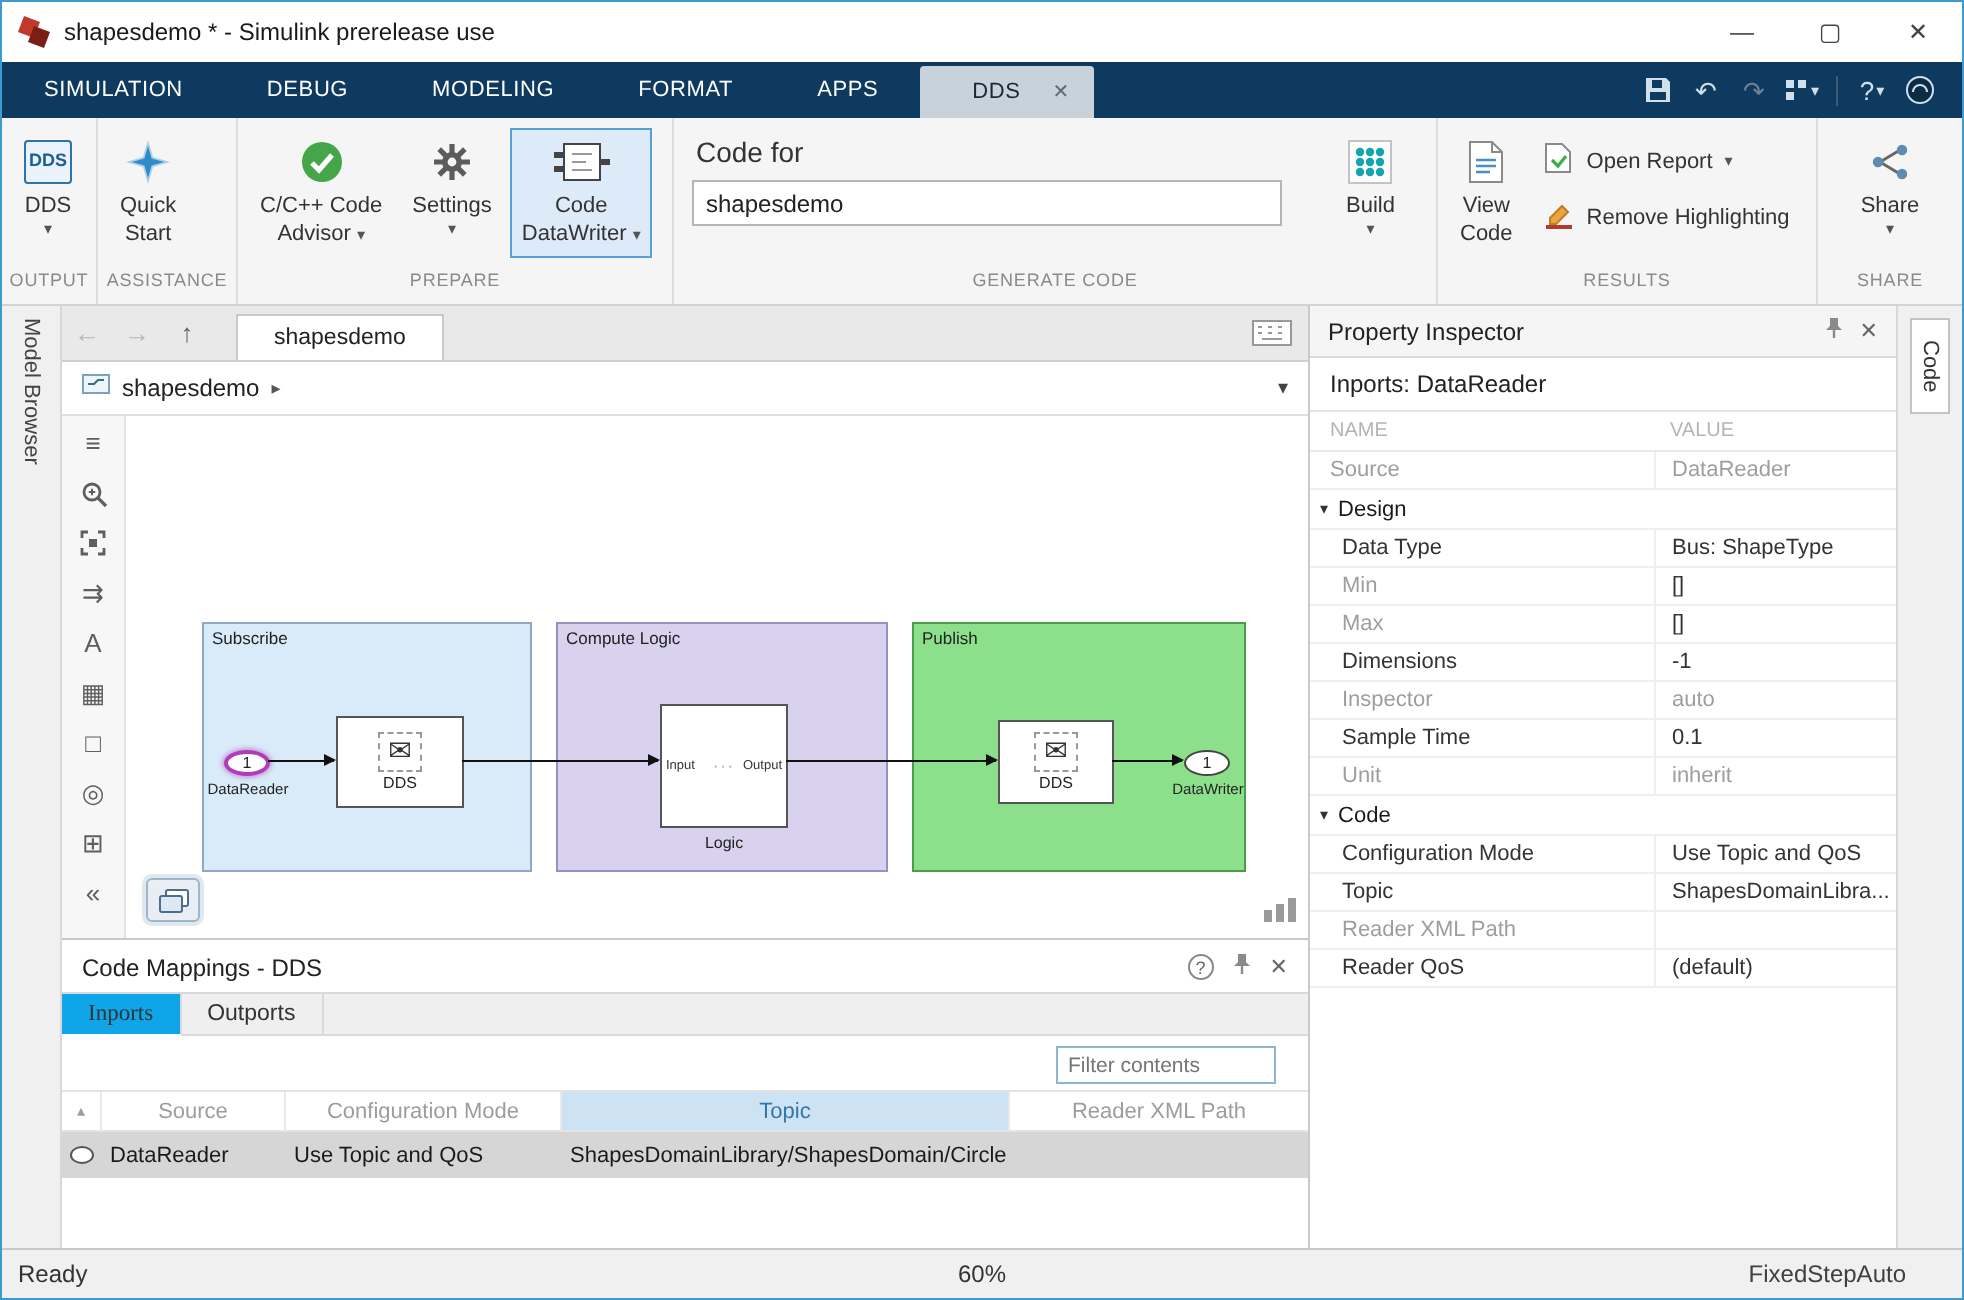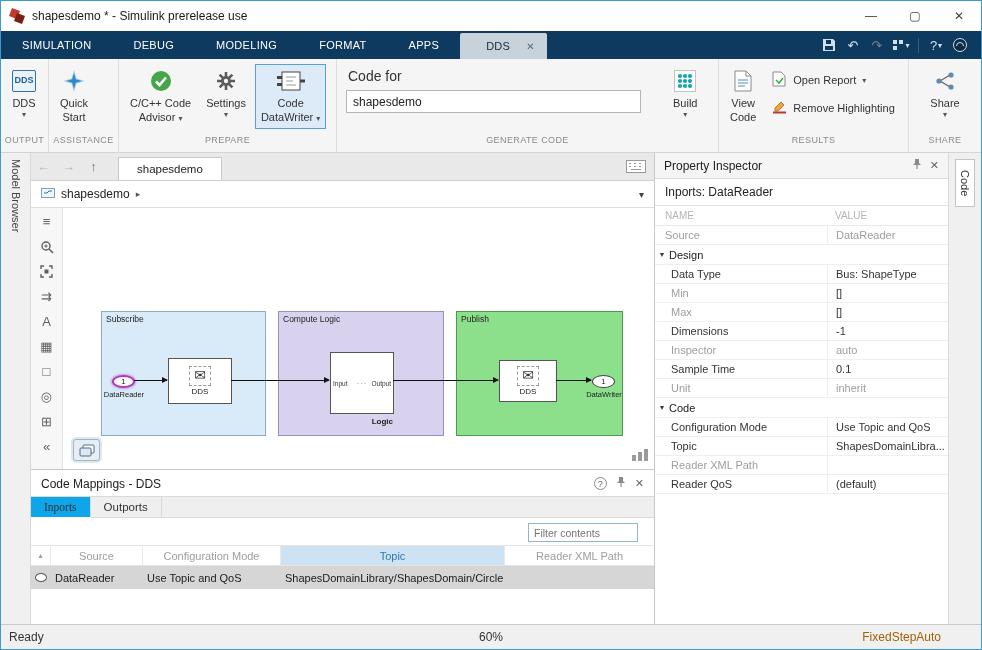--- a/index.html
+++ b/index.html
@@ -74,21 +74,21 @@
   .plabel{position:absolute;font-size:7.5px;color:#222;text-align:center;white-space:nowrap;}
 
   .ddsblk{position:absolute;background:#fff;border:1px solid #555;display:flex;flex-direction:column;align-items:center;justify-content:center;}
   .env{font-size:14px;line-height:1.1;color:#333;border:1px dashed #999;padding:1px 4px;}
   .dname{font-size:8px;color:#222;margin-top:1px;}
 
   .logicblk{position:absolute;background:#fff;border:1px solid #555;}
   .logic-in{position:absolute;left:2px;top:50%;transform:translateY(-50%);font-size:6.5px;color:#333;}
   .logic-out{position:absolute;right:2px;top:50%;transform:translateY(-50%);font-size:6.5px;color:#333;}
   .logic-mid{position:absolute;left:50%;top:50%;transform:translate(-50%,-50%);color:#999;font-size:8px;letter-spacing:1px;}
-  .llabel{position:absolute;left:0;right:0;bottom:-13px;text-align:right;font-size:8px;color:#222;font-weight:bold;}
+  .llabel{position:absolute;left:0;right:0;bottom:-13px;text-align:center;font-size:8px;color:#222;}
 
   .wire{position:absolute;height:0;border-top:1px solid #111;}
   .wire::after{content:"";position:absolute;right:-1px;top:-4px;width:0;height:0;border-left:6px solid #111;border-top:3.5px solid transparent;border-bottom:3.5px solid transparent;}
 
   .persp-btn{position:absolute;left:10px;top:231px;width:27px;height:22px;border:1px solid #9fb6c9;border-radius:3px;background:#e8eef3;display:flex;align-items:center;justify-content:center;box-shadow:0 0 0 2px rgba(160,190,210,.35);}
   .grip{position:absolute;right:6px;bottom:8px;display:flex;gap:2px;align-items:flex-end;}
   .grip span{width:4px;background:#9a9a9a;display:block;}
 
   
   .cm-panel{height:155px;border-top:1px solid #c9c9c9;background:#fff;display:flex;flex-direction:column;flex:0 0 auto;}
@@ -133,21 +133,21 @@
   .pi-fill{flex:1;}
 
   
   .right-strip{flex:1;background:#f0f0f0;display:flex;flex-direction:column;align-items:center;padding-top:6px;border-left:1px solid #d8d8d8;}
   .code-vtab{writing-mode:vertical-rl;background:#fff;border:1px solid #c4c4c4;font-size:11px;color:#333;padding:10px 3px;}
 
   
   .statusbar{height:25px;background:#f0f0f0;border-top:1px solid #c9c9c9;display:flex;align-items:center;font-size:12px;color:#333;position:relative;flex:0 0 auto;}
   .st-left{padding-left:8px;}
   .st-center{position:absolute;left:50%;transform:translateX(-50%);}
-  .st-right{margin-left:auto;padding-right:40px;color:#a16207;}
+  .st-right{margin-left:auto;padding-right:28px;color:#404040;}
 </style>
 </head>
 <body>
 
 <div class="app">
 
   <div class="titlebar">
     <span class="app-icon">
       <svg width="16" height="16" viewBox="0 0 16 16">
           <path d="M3 0 L11 3 L8 11 L0 8 Z" fill="#c0392b"></path>

